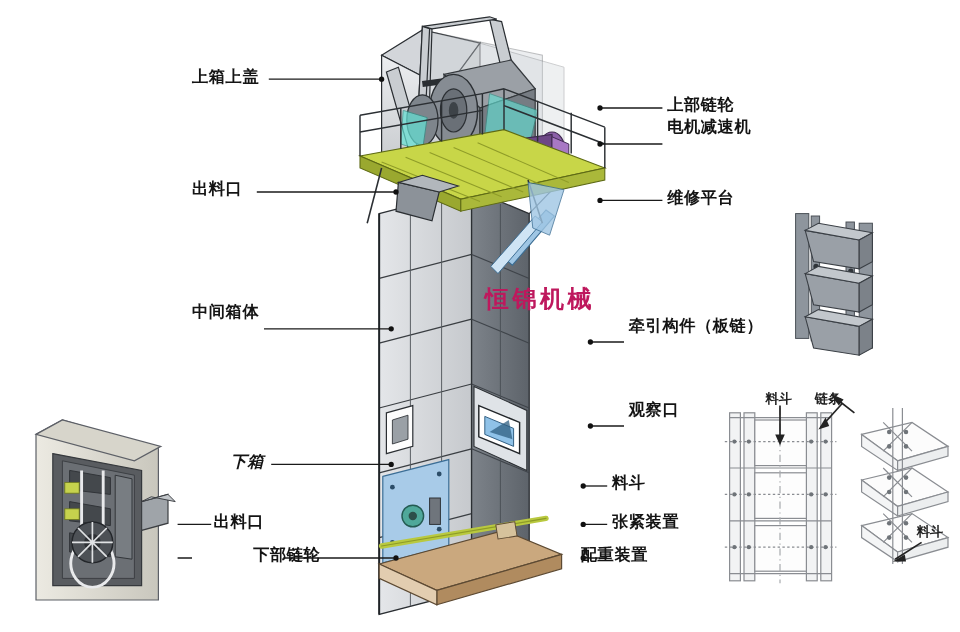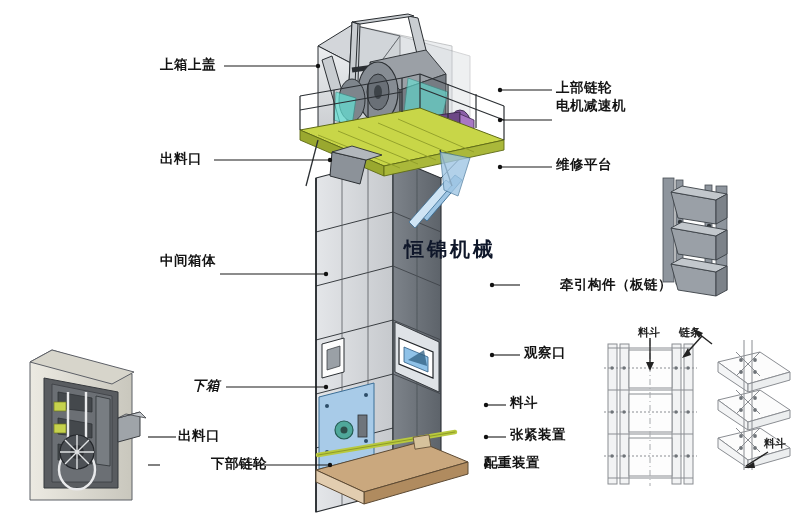--- a/index.html
+++ b/index.html
@@ -3,27 +3,27 @@
 <meta charset="utf-8">
 <style>
   html,body{margin:0;padding:0;background:#ffffff;}
   body{width:800px;height:527px;overflow:hidden;
        font-family:"DejaVu Sans","Liberation Sans",sans-serif;}
   #stage{position:relative;width:800px;height:527px;background:#fff;}
 
   
   .lbl{position:absolute;font-size:13.5px;font-weight:700;color:#141414;
        white-space:nowrap;letter-spacing:.5px;line-height:1;}
-  .lbl.r{text-align:right;font-family:Liberation Mono, monospace;}
+  .lbl.r{text-align:right;}
   .lbl.l{text-align:right;}
 
   .small{font-size:11px;font-weight:700;color:#222;position:absolute;white-space:nowrap;}
 
   svg{position:absolute;left:0;top:0;overflow:visible;}
-  .wm{position:absolute;font-size:20px;color:#0f172a;font-weight:700;
+  .wm{position:absolute;font-size:20px;color:#be185d;font-weight:700;
       letter-spacing:3px;user-select:none;}
 </style>
 </head>
 <body>
 
 <div id="stage">
 
   <svg width="800" height="527">
     <defs>
       <linearGradient id="gCasingL" x1="0" y1="0" x2="1" y2="0">
@@ -359,22 +359,22 @@
   <div class="lbl l" style="left:160px;top:58px;">上箱上盖</div>
   <div class="lbl l" style="left:160px;top:152px;">出料口</div>
   <div class="lbl l" style="left:160px;top:254px;">中间箱体</div>
   <div class="lbl l" style="left:192px;top:379px;font-style:italic;">下箱</div>
   <div class="lbl l" style="left:178px;top:429px;">出料口</div>
   <div class="lbl l" style="left:164px;top:457px;margin-left:47px;">下部链轮</div>
 
   <div class="lbl r" style="left:556px;top:82px;">上部链轮</div>
   <div class="lbl r" style="left:556px;top:100px;">电机减速机</div>
   <div class="lbl r" style="left:556px;top:159px;">维修平台</div>
-  <div class="lbl r" style="left:524px;top:279px;margin-left:36px;">牵引构件（板链）</div>
-  <div class="lbl r" style="left:524px;top:347px;">观察口</div>
+  <div class="lbl r" style="left:524px;top:266px;">牵引构件（板链）</div>
+  <div class="lbl r" style="left:524px;top:336px;">观察口</div>
   <div class="lbl r" style="left:510px;top:397px;">料斗</div>
   <div class="lbl r" style="left:510px;top:429px;">张紧装置</div>
   <div class="lbl r" style="left:484px;top:457px;">配重装置</div>
 
   <div class="small" style="left:638px;top:325px;">料斗</div>
   <div class="small" style="left:679px;top:325px;">链条</div>
   <div class="small" style="left:764px;top:436px;">料斗</div>
 
 </div>
 

